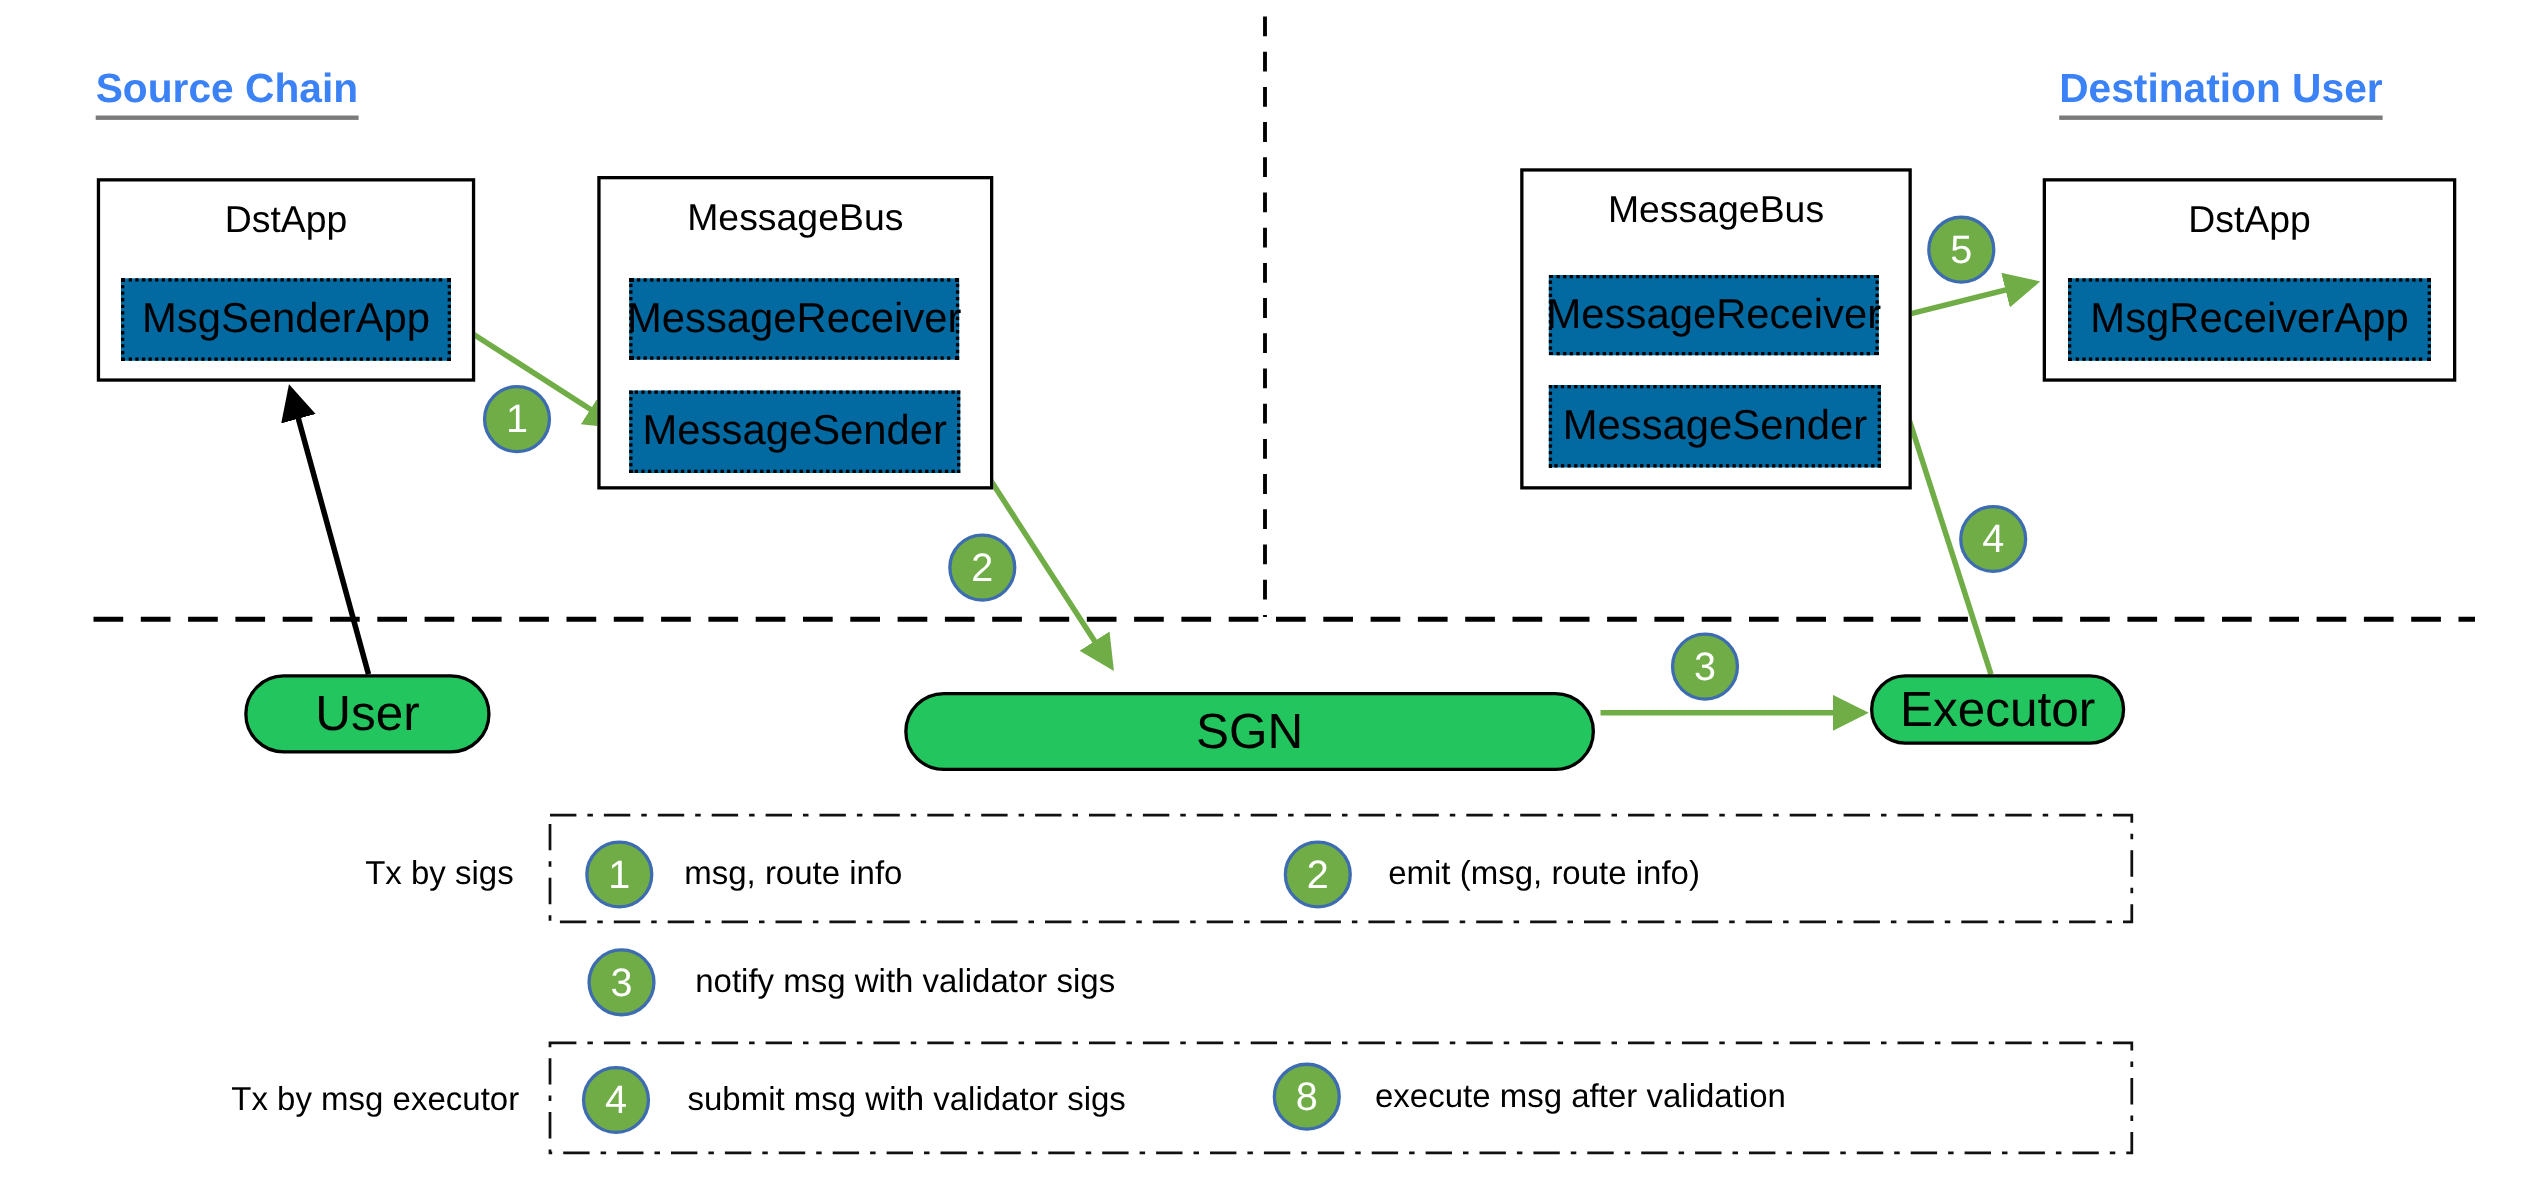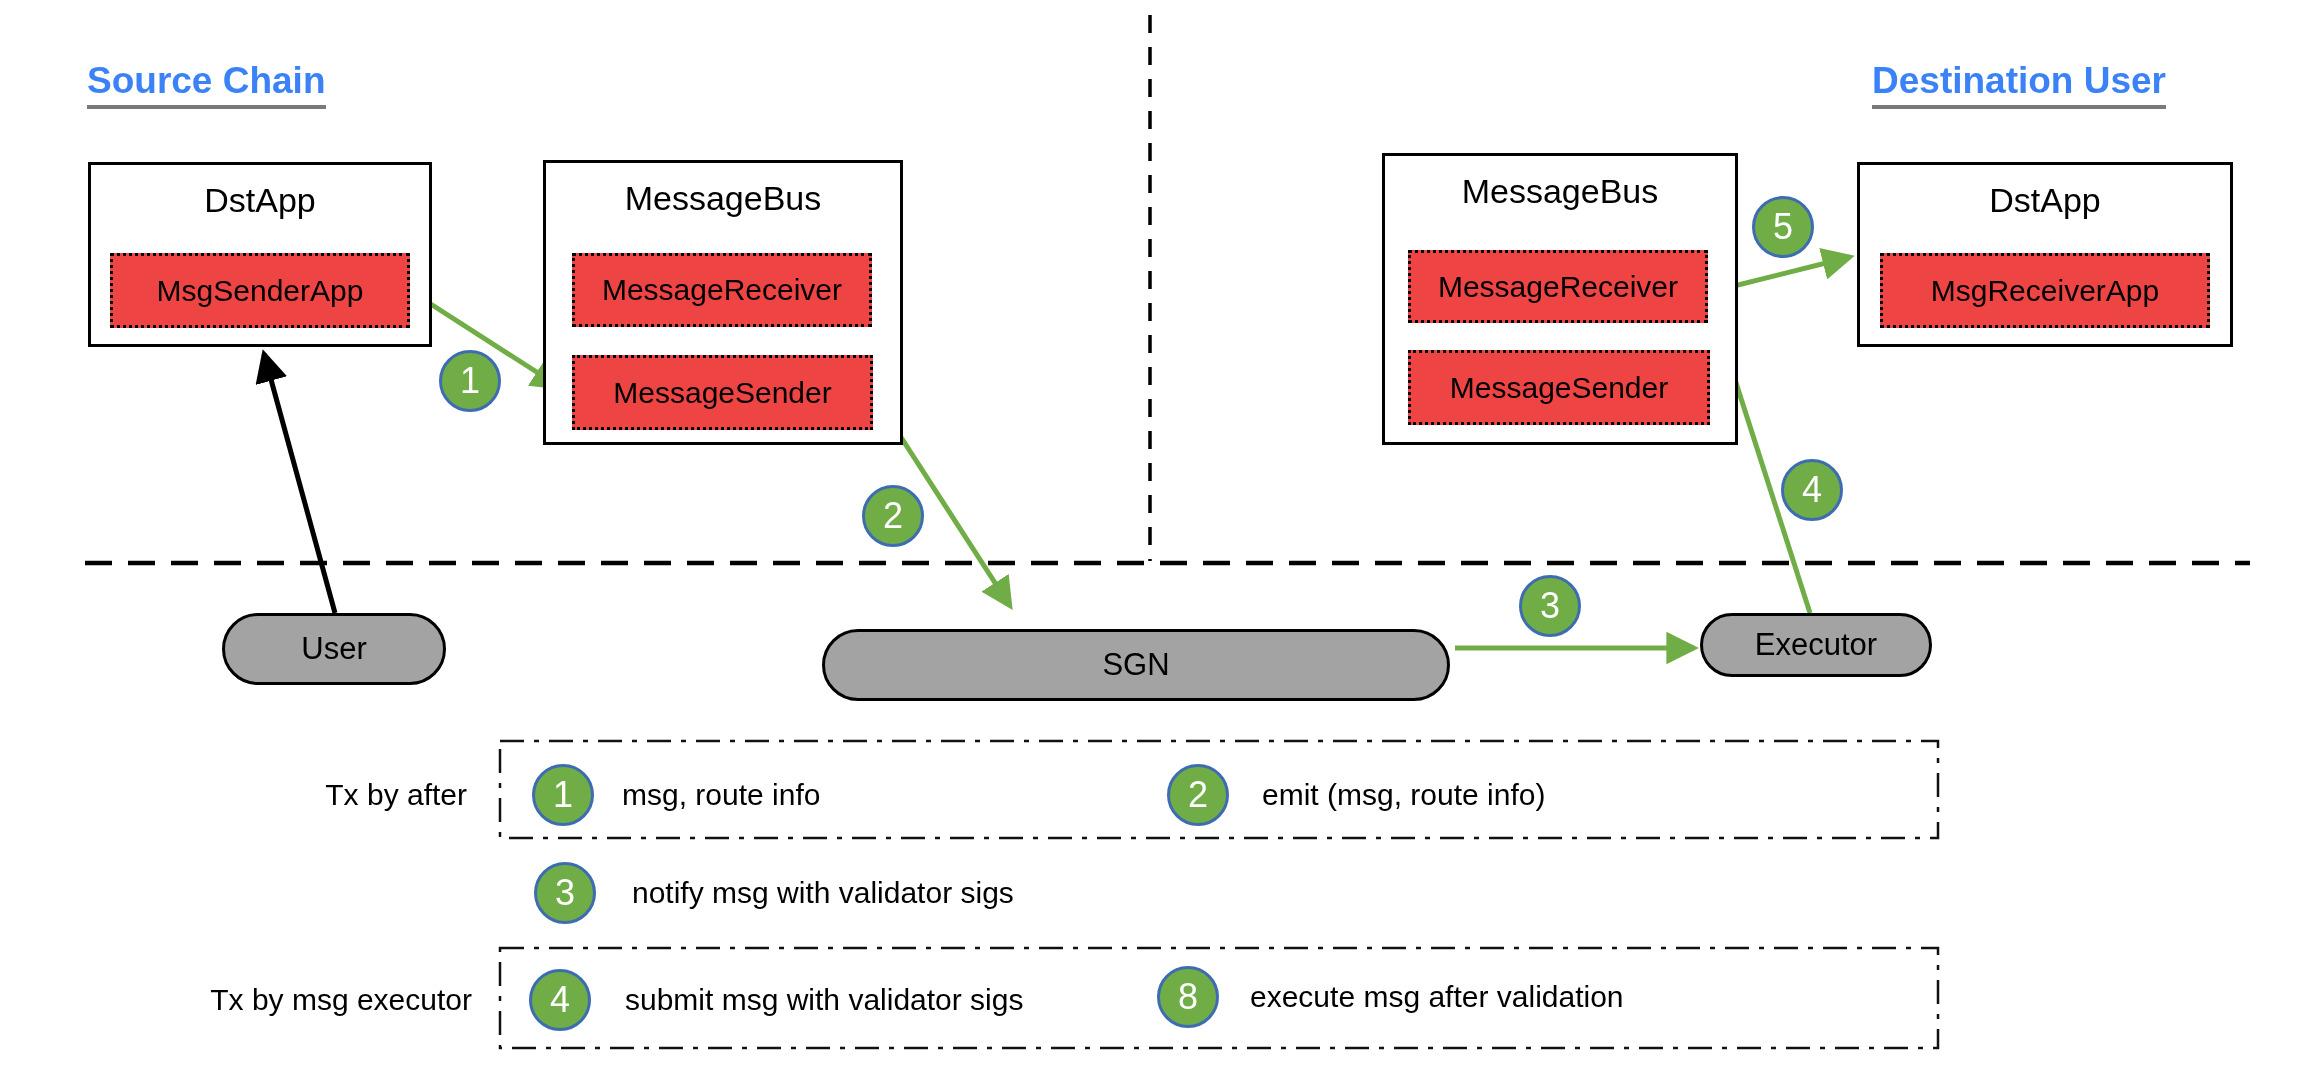--- a/index.html
+++ b/index.html
@@ -32,37 +32,37 @@
   }
   .node-title {
     text-align: center;
     font-size: 34px;
     padding-top: 16px;
     white-space: nowrap;
   }
   .dotted {
     position: absolute;
     border: 3px dotted #000;
-    background: #ef4444;
+    background: #0369a1;
     display: flex;
     align-items: center;
     justify-content: center;
-    font-size: 30px;
+    font-size: 38px;
     white-space: nowrap;
   }
 
   .pill {
     position: absolute;
     border: 3px solid #000;
     border-radius: 40px;
-    background: #a3a3a3;
+    background: #22c55e;
     display: flex;
     align-items: center;
     justify-content: center;
-    font-size: 31px;
+    font-size: 45px;
     white-space: nowrap;
   }
 
   .badge {
     position: absolute;
     width: 62px;
     height: 62px;
     border-radius: 50%;
     background: #70ad47;
     border: 3px solid #3e6cb0;
@@ -144,21 +144,21 @@
   <div class="pill" style="left:222px; top:613px; width:224px; height:72px;">User</div>
   <div class="pill" style="left:822px; top:613px; width:628px; height:72px;margin-top:16px;">SGN</div>
   <div class="pill" style="left:1700px; top:613px; width:232px; height:64px;">Executor</div>
 
   <div class="badge" style="left:439px; top:350px;">1</div>
   <div class="badge" style="left:862px; top:485px;">2</div>
   <div class="badge" style="left:1519px; top:575px;">3</div>
   <div class="badge" style="left:1781px; top:459px;">4</div>
   <div class="badge" style="left:1752px; top:196px;">5</div>
 
-  <div class="legend-label" style="left:167px; top:773px; width:300px;">Tx by after</div>
+  <div class="legend-label" style="left:167px; top:773px; width:300px;">Tx by sigs</div>
   <div class="legend-label" style="left:172px; top:978px; width:300px;">Tx by msg executor</div>
 
   <div class="badge" style="left:532px; top:764px;">1</div>
   <div class="legend-text" style="left:622px; top:773px;">msg, route info</div>
 
   <div class="badge" style="left:1167px; top:764px;">2</div>
   <div class="legend-text" style="left:1262px; top:773px;">emit (msg, route info)</div>
 
   <div class="badge" style="left:534px; top:862px;">3</div>
   <div class="legend-text" style="left:632px; top:871px;">notify msg with validator sigs</div>

